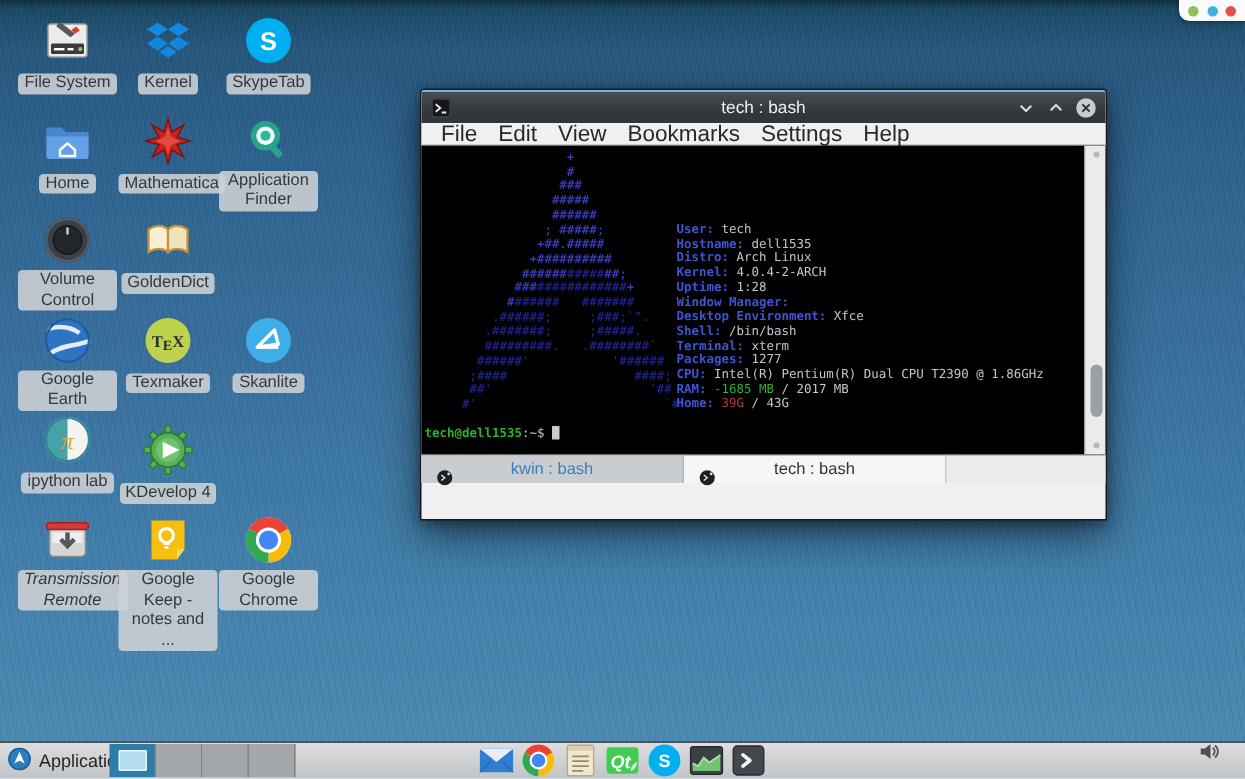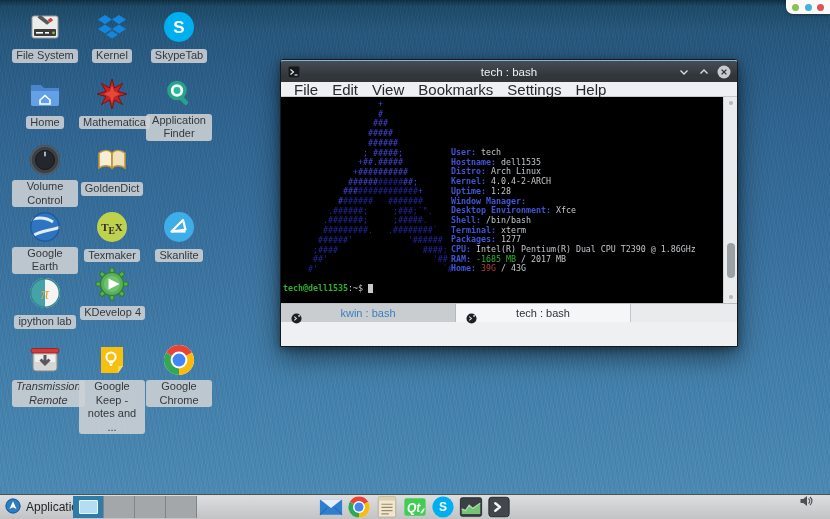--- a/index.html
+++ b/index.html
@@ -179,21 +179,21 @@
           </svg>
         </span><span class="dlabel">Skanlite</span></div>
       <div class="dicon" style="left: 12px; top: 275.4px;"><span class="dic">
           <svg viewBox="0 0 34 34">
             <circle cx="17" cy="17" r="15" fill="#f4f4f2"></circle>
             <path d="M17 2a15 15 0 0 0 0 30z" fill="#45a2a8"></path>
             <circle cx="17" cy="17" r="14.3" fill="none" stroke="#2e858c" stroke-width="1.4"></circle>
             <text x="17" y="23" font-size="16" text-anchor="middle" fill="#e8a33d" font-style="italic" font-family="Liberation Serif, serif">π</text>
           </svg>
         </span><span class="dlabel">ipython lab</span></div>
-      <div class="dicon" style="left: 79px; top: 266px; text-align: right;"><span class="dic">
+      <div class="dicon" style="left: 79px; top: 282px;"><span class="dic">
           <svg viewBox="0 0 34 34">
             <g fill="#58b158" stroke="#2e7d32" stroke-width="1.1">
               <rect x="15" y="1" width="4" height="7" rx="1"></rect>
               <rect x="15" y="26" width="4" height="7" rx="1"></rect>
               <rect x="1" y="15" width="7" height="4" rx="1"></rect>
               <rect x="26" y="15" width="7" height="4" rx="1"></rect>
               <g transform="rotate(45 17 17)">
                 <rect x="15" y="1" width="4" height="7" rx="1"></rect>
                 <rect x="15" y="26" width="4" height="7" rx="1"></rect>
                 <rect x="1" y="15" width="7" height="4" rx="1"></rect>

